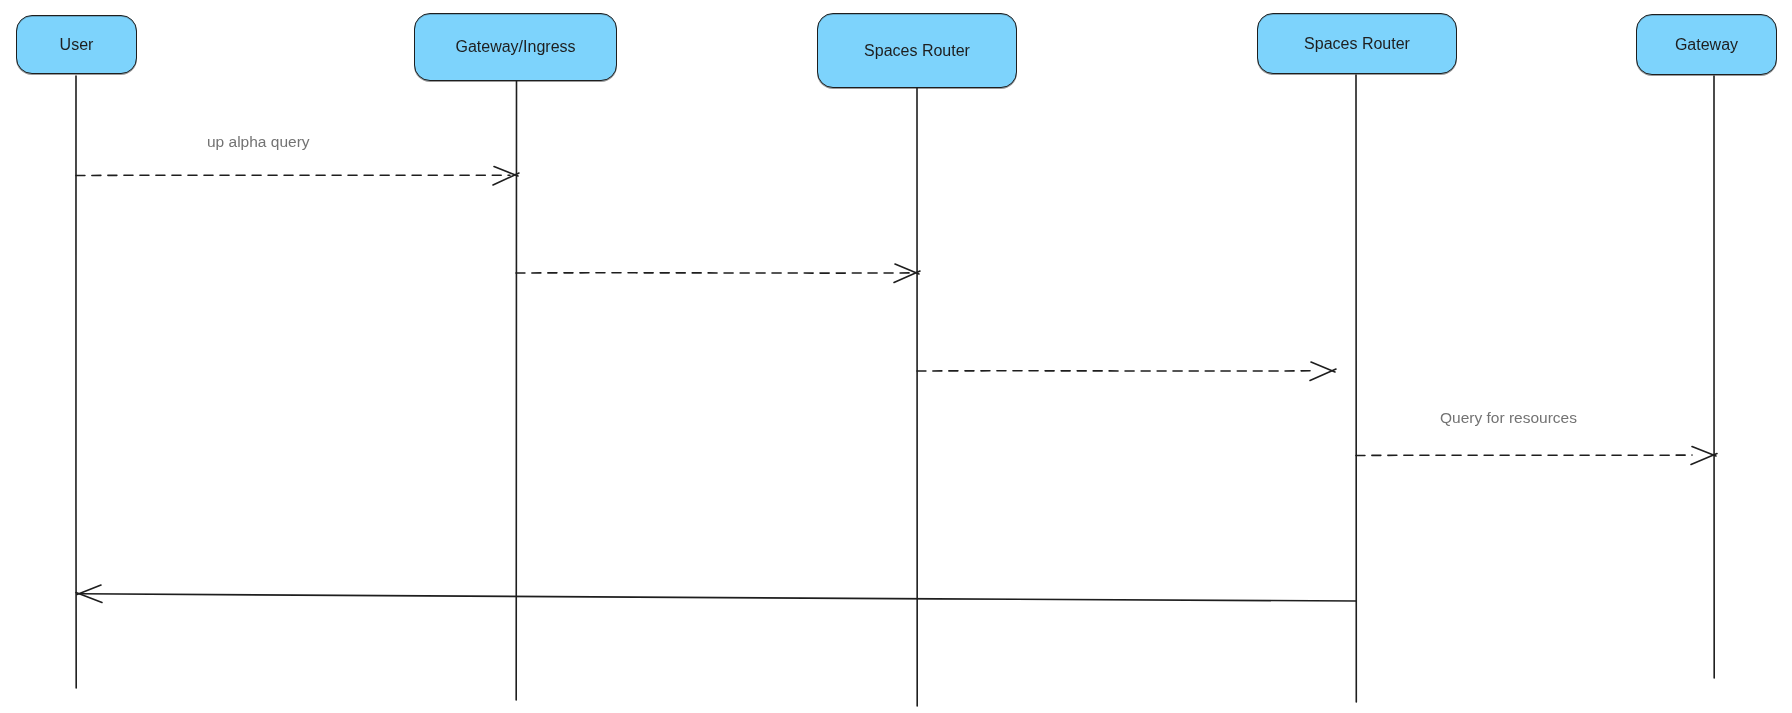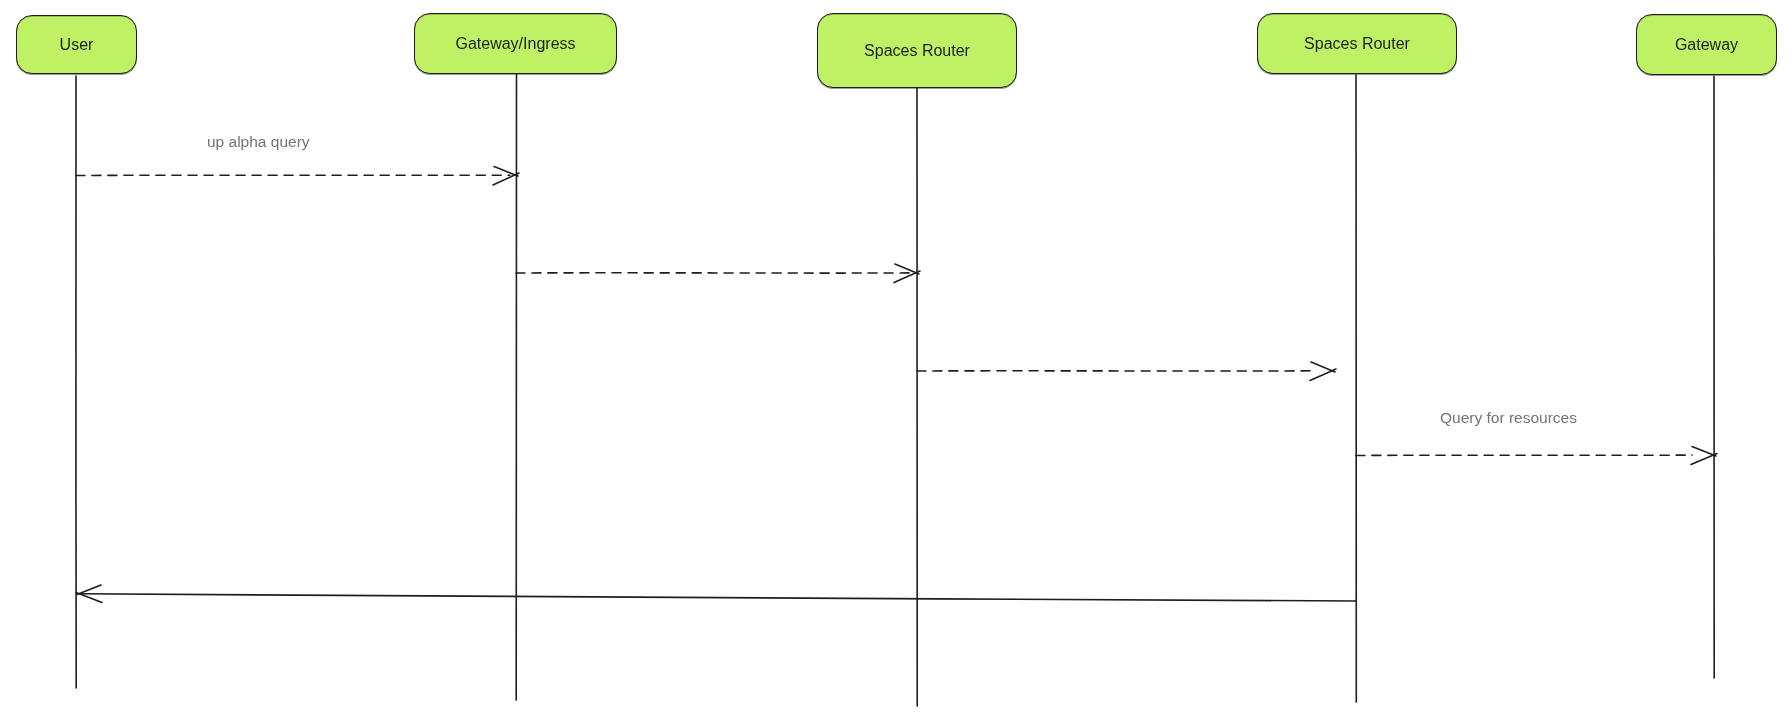--- a/index.html
+++ b/index.html
@@ -17,21 +17,21 @@
     overflow: hidden;
   }
   .lines-layer {
     position: absolute;
     left: 0;
     top: 0;
   }
   .actor {
     position: absolute;
     box-sizing: border-box;
-    background: #bef264;
+    background: #7dd3fc;
     border: 1.7px solid #1e1e1e;
     border-radius: 16px;
     display: flex;
     align-items: center;
     justify-content: center;
     
     box-shadow: 0 1px 0 0 rgba(30,30,30,0.45), inset 0 1px 0 0 rgba(30,30,30,0.25);
   }
   .actor-label {
     font-size: 16px;
@@ -41,21 +41,21 @@
   }
   .msg-label {
     position: absolute;
     font-size: 15.5px;
     line-height: 1.2;
     color: #737373;
     white-space: nowrap;
   }
   
   .actor-user     { left: 16px;   top: 15px; width: 121px; height: 59px; }
-  .actor-gateway  { left: 414px;  top: 13px; width: 203px; height: 61px; }
+  .actor-gateway  { left: 414px;  top: 13px; width: 203px; height: 68px; }
   .actor-router   { left: 817px;  top: 13px; width: 200px; height: 75px; }
   .actor-apollo   { left: 1257px; top: 13px; width: 200px; height: 61px; }
   .actor-postgres { left: 1636px; top: 14px; width: 141px; height: 61px; }
   .msg-label-1 { left: 207px;  top: 133px; }
   .msg-label-4 { left: 1440px; top: 409px; text-align: right; }
 </style>
 </head>
 <body>
 
 <div class="canvas">

